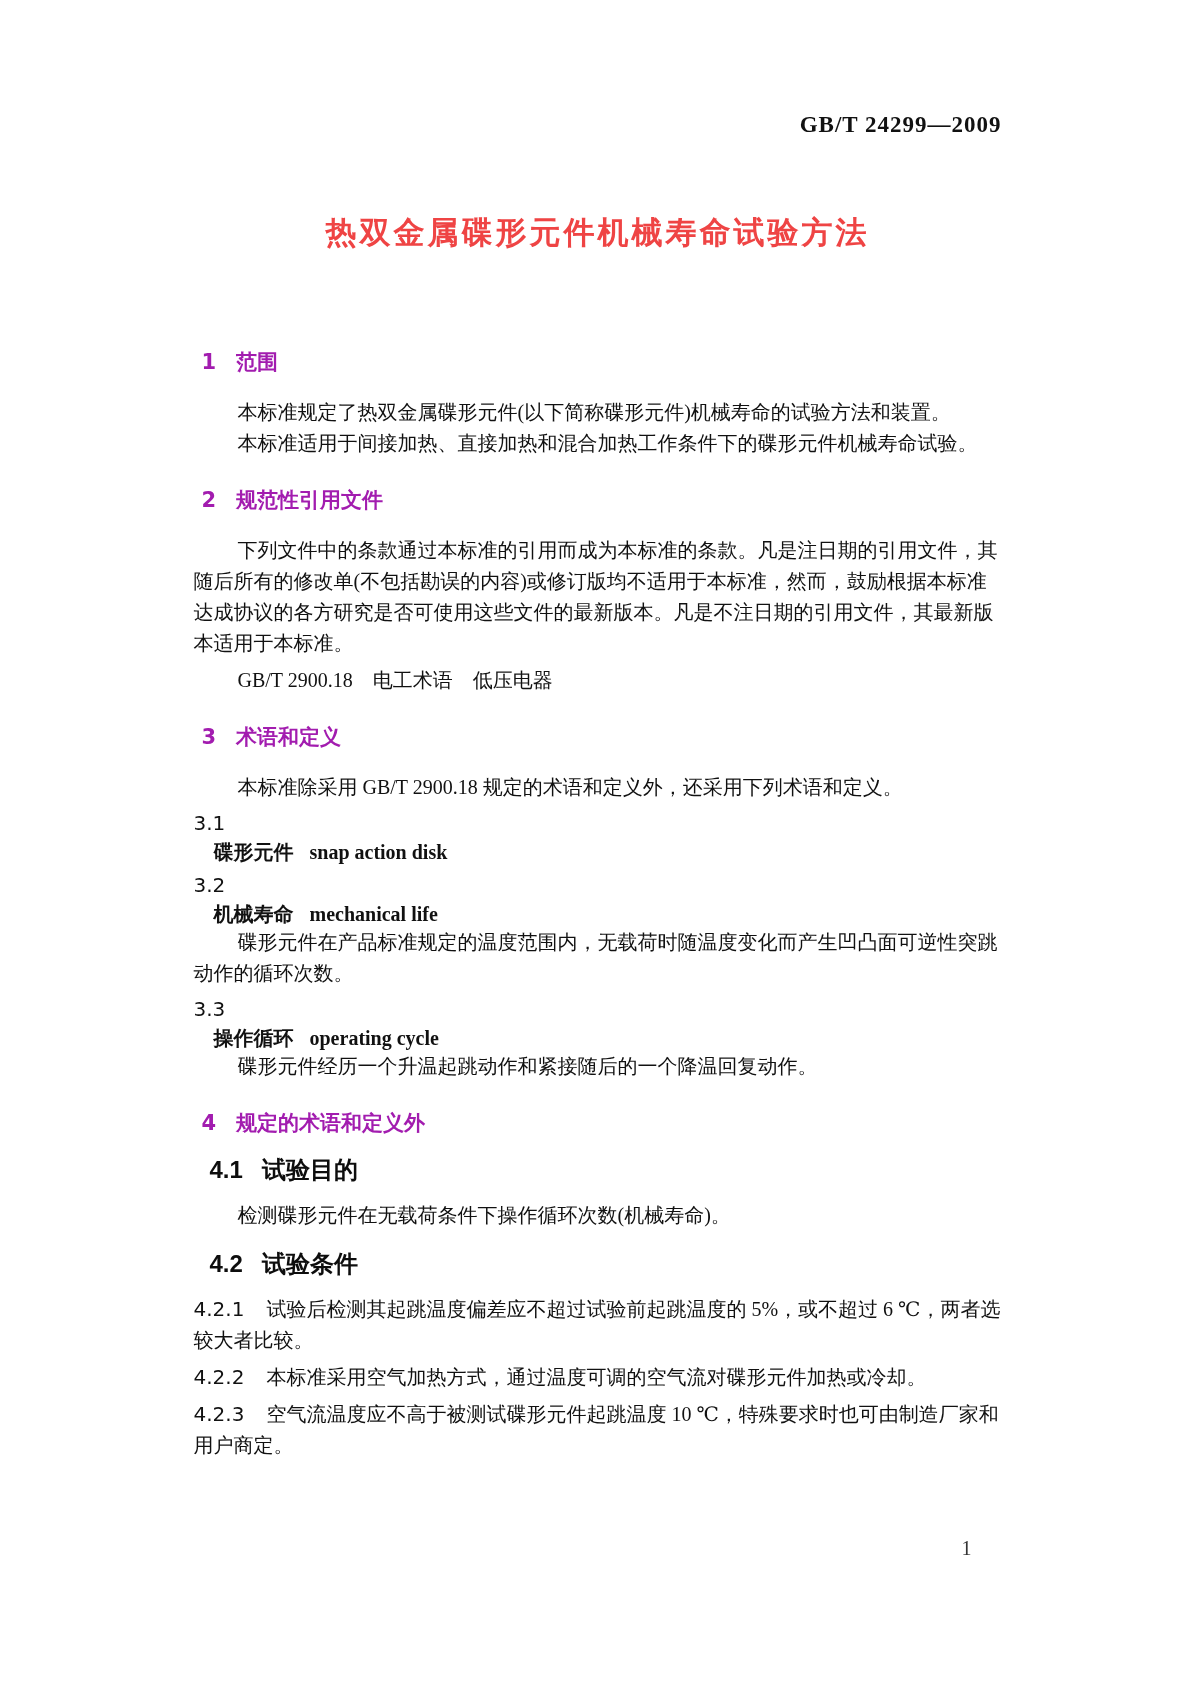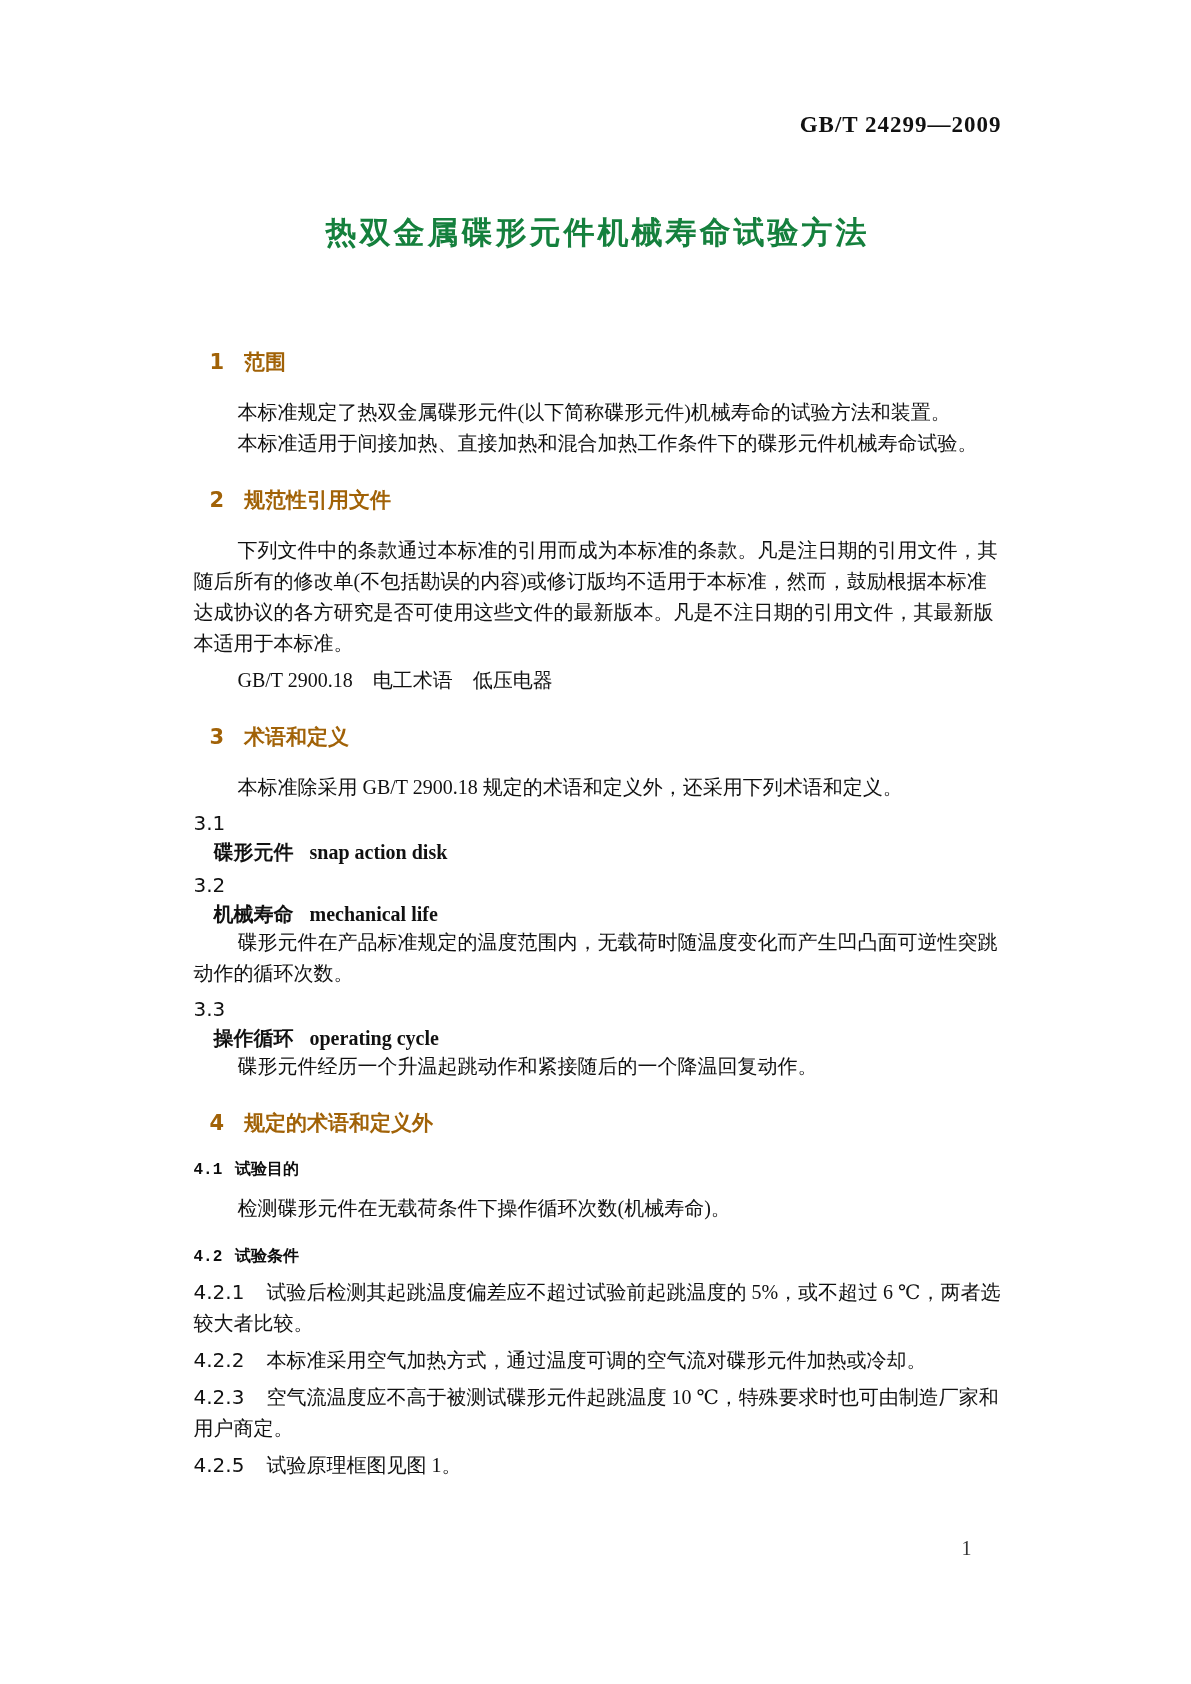--- a/index.html
+++ b/index.html
@@ -30,36 +30,36 @@
     line-height: 26px;
   }
   .doc-title {
     margin: 74px 0 0 0;
     text-align: center;
     font-family: "DejaVu Sans", "Liberation Sans", sans-serif;
     font-weight: bold;
     font-size: 31px;
     letter-spacing: 3px;
     line-height: 40px;
-    color: #15803d;
+    color: #ef4444;
   }
   .sec-heading {
-    margin: 16px;
+    margin: 8px;
     font-family: "DejaVu Sans", "Liberation Sans", sans-serif;
     font-weight: bold;
     font-size: 21px;
     line-height: 28px;
-    color: #a16207;
+    color: #a21caf;
   }
   .sec-heading .h-num { margin-right: 0.95em; font-weight: bold; }
   .sub-heading {
-    margin: 0;
-    font-family: Liberation Mono, monospace;
+    margin: 16px;
+    font-family: Liberation Sans, sans-serif;
     font-weight: bold;
-    font-size: 16px;
+    font-size: 24px;
     line-height: 28px;
     color: #0d0d0d;
   }
   .sub-heading .h-num { margin-right: 0.8em; }
   .m-sec1      { margin-top: 96px; }
   .m-after-h   { margin-top: 21px; }
   .m-sec       { margin-top: 27px; }
   .m-line      { margin-top: 0; }
   .m-small     { margin-top: 6px; }
   .m-sub       { margin-top: 19px; }
@@ -165,19 +165,16 @@
 
   <p class="clause">
     <span class="clause-num">4.2.1</span><span>试验后检测其起跳温度偏差应不超过试验前起跳温度的 5%，或不超过 6 ℃，两者选较大者比较。</span>
   </p>
   <p class="clause">
     <span class="clause-num">4.2.2</span><span>本标准采用空气加热方式，通过温度可调的空气流对碟形元件加热或冷却。</span>
   </p>
   <p class="clause">
     <span class="clause-num">4.2.3</span><span>空气流温度应不高于被测试碟形元件起跳温度 10 ℃，特殊要求时也可由制造厂家和用户商定。</span>
   </p>
-  <p class="clause">
-    <span class="clause-num">4.2.5</span><span>试验原理框图见图 1。</span>
-  </p>
 
   <div class="page-number">1</div>
 
 </div>
 
 </body></html>

